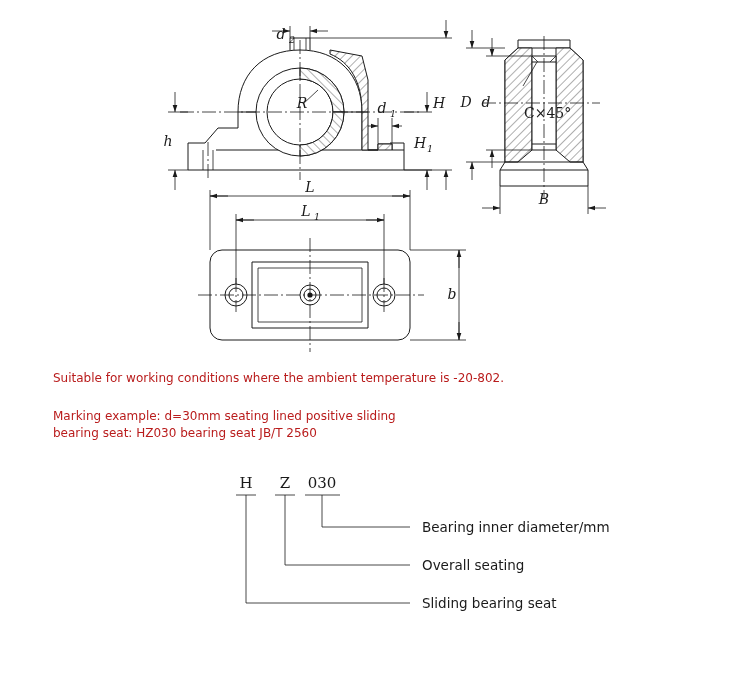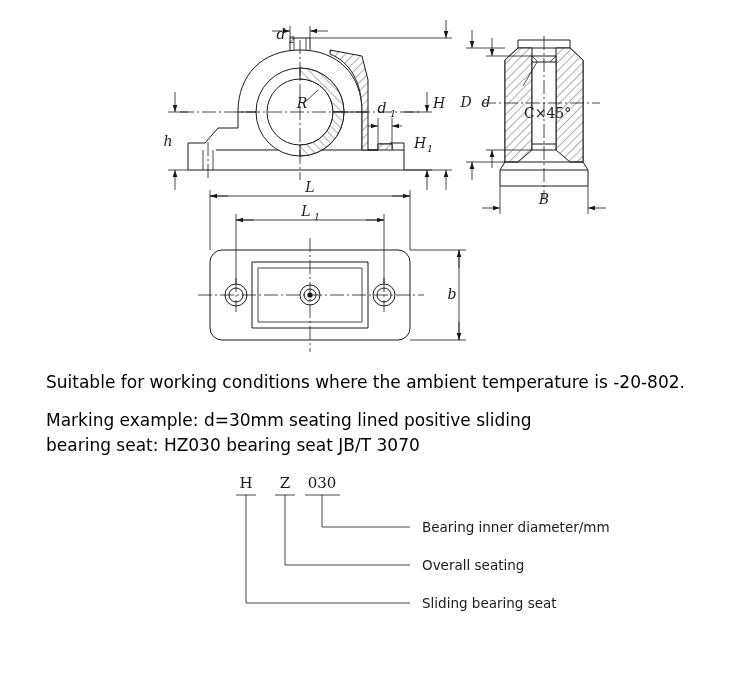--- a/index.html
+++ b/index.html
@@ -20,24 +20,24 @@
     left: 0;
     top: 0;
     width: 740px;
     height: 355px;
   }
   #diagram-area svg {
     display: block;
   }
   .text-block {
     position: absolute;
-    left: 46px;
-    font-size: 17px;
+    left: 53px;
+    font-size: 12px;
     line-height: 1.45;
-    color: #000000;
+    color: #b91c1c;
     font-family: "DejaVu Sans", sans-serif;
   }
   #note-line {
     top: 370px;
   }
   #marking-block {
     top: 408px;
   }
   #marking-block div {
     white-space: nowrap;
@@ -275,21 +275,21 @@
     <line class="ln-thin" x1="459" y1="322" x2="459" y2="340" marker-end="url(#arrR)"></line>
     <text class="lbl-i" x="452" y="299" text-anchor="middle">b</text>
   </g>
 </svg>
 </div>
 
 <div class="text-block" id="note-line">Suitable for working conditions where the ambient temperature is -20-802.</div>
 
 <div class="text-block" id="marking-block">
   <div>Marking example: d=30mm seating lined positive sliding</div>
-  <div>bearing seat: HZ030 bearing seat JB/T 3070</div>
+  <div>bearing seat: HZ030 bearing seat JB/T 2560</div>
 </div>
 
 <div id="callout-area">
 <svg width="740" height="180" viewBox="0 0 740 180" xmlns="http://www.w3.org/2000/svg">
 
   <text class="code-txt" x="246" y="26" text-anchor="middle">H</text>
   <line class="ln-thin" x1="236" y1="33" x2="256" y2="33"></line>
   <line class="ln-thin" x1="246" y1="33" x2="246" y2="141"></line>
   <line class="ln-thin" x1="246" y1="141" x2="410" y2="141"></line>
   <text class="cal-txt" x="422" y="146">Sliding bearing seat</text>

